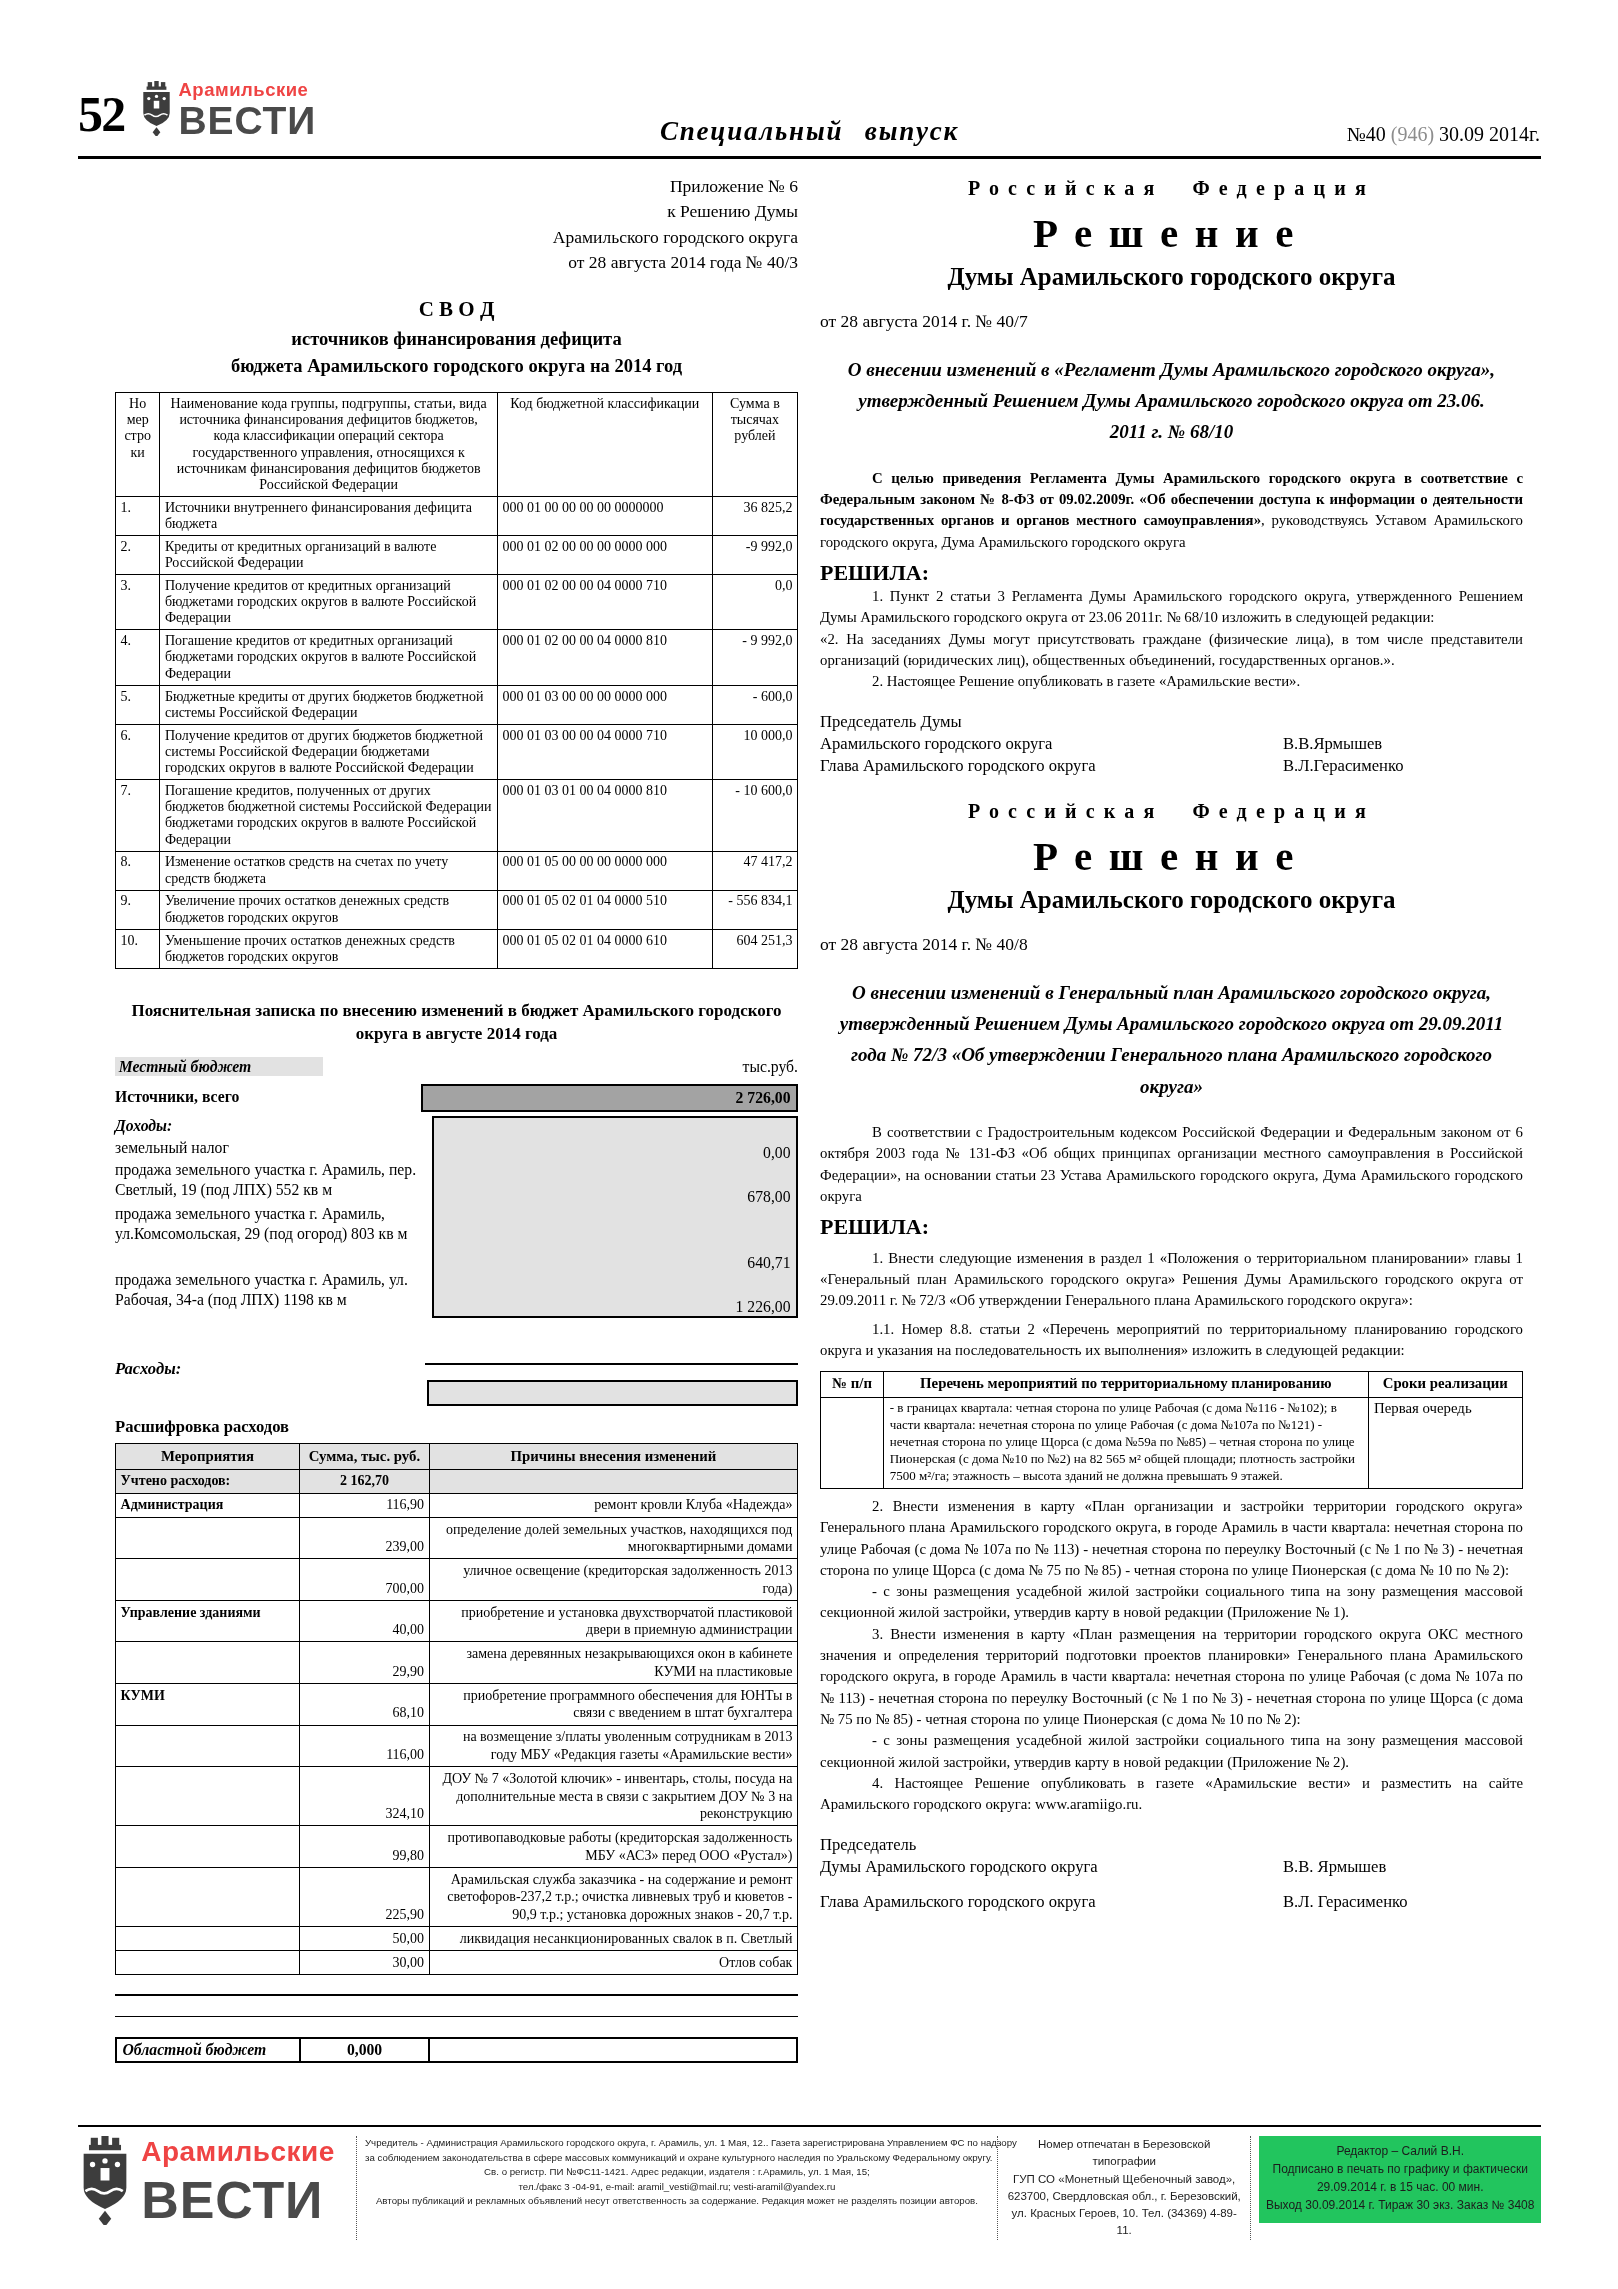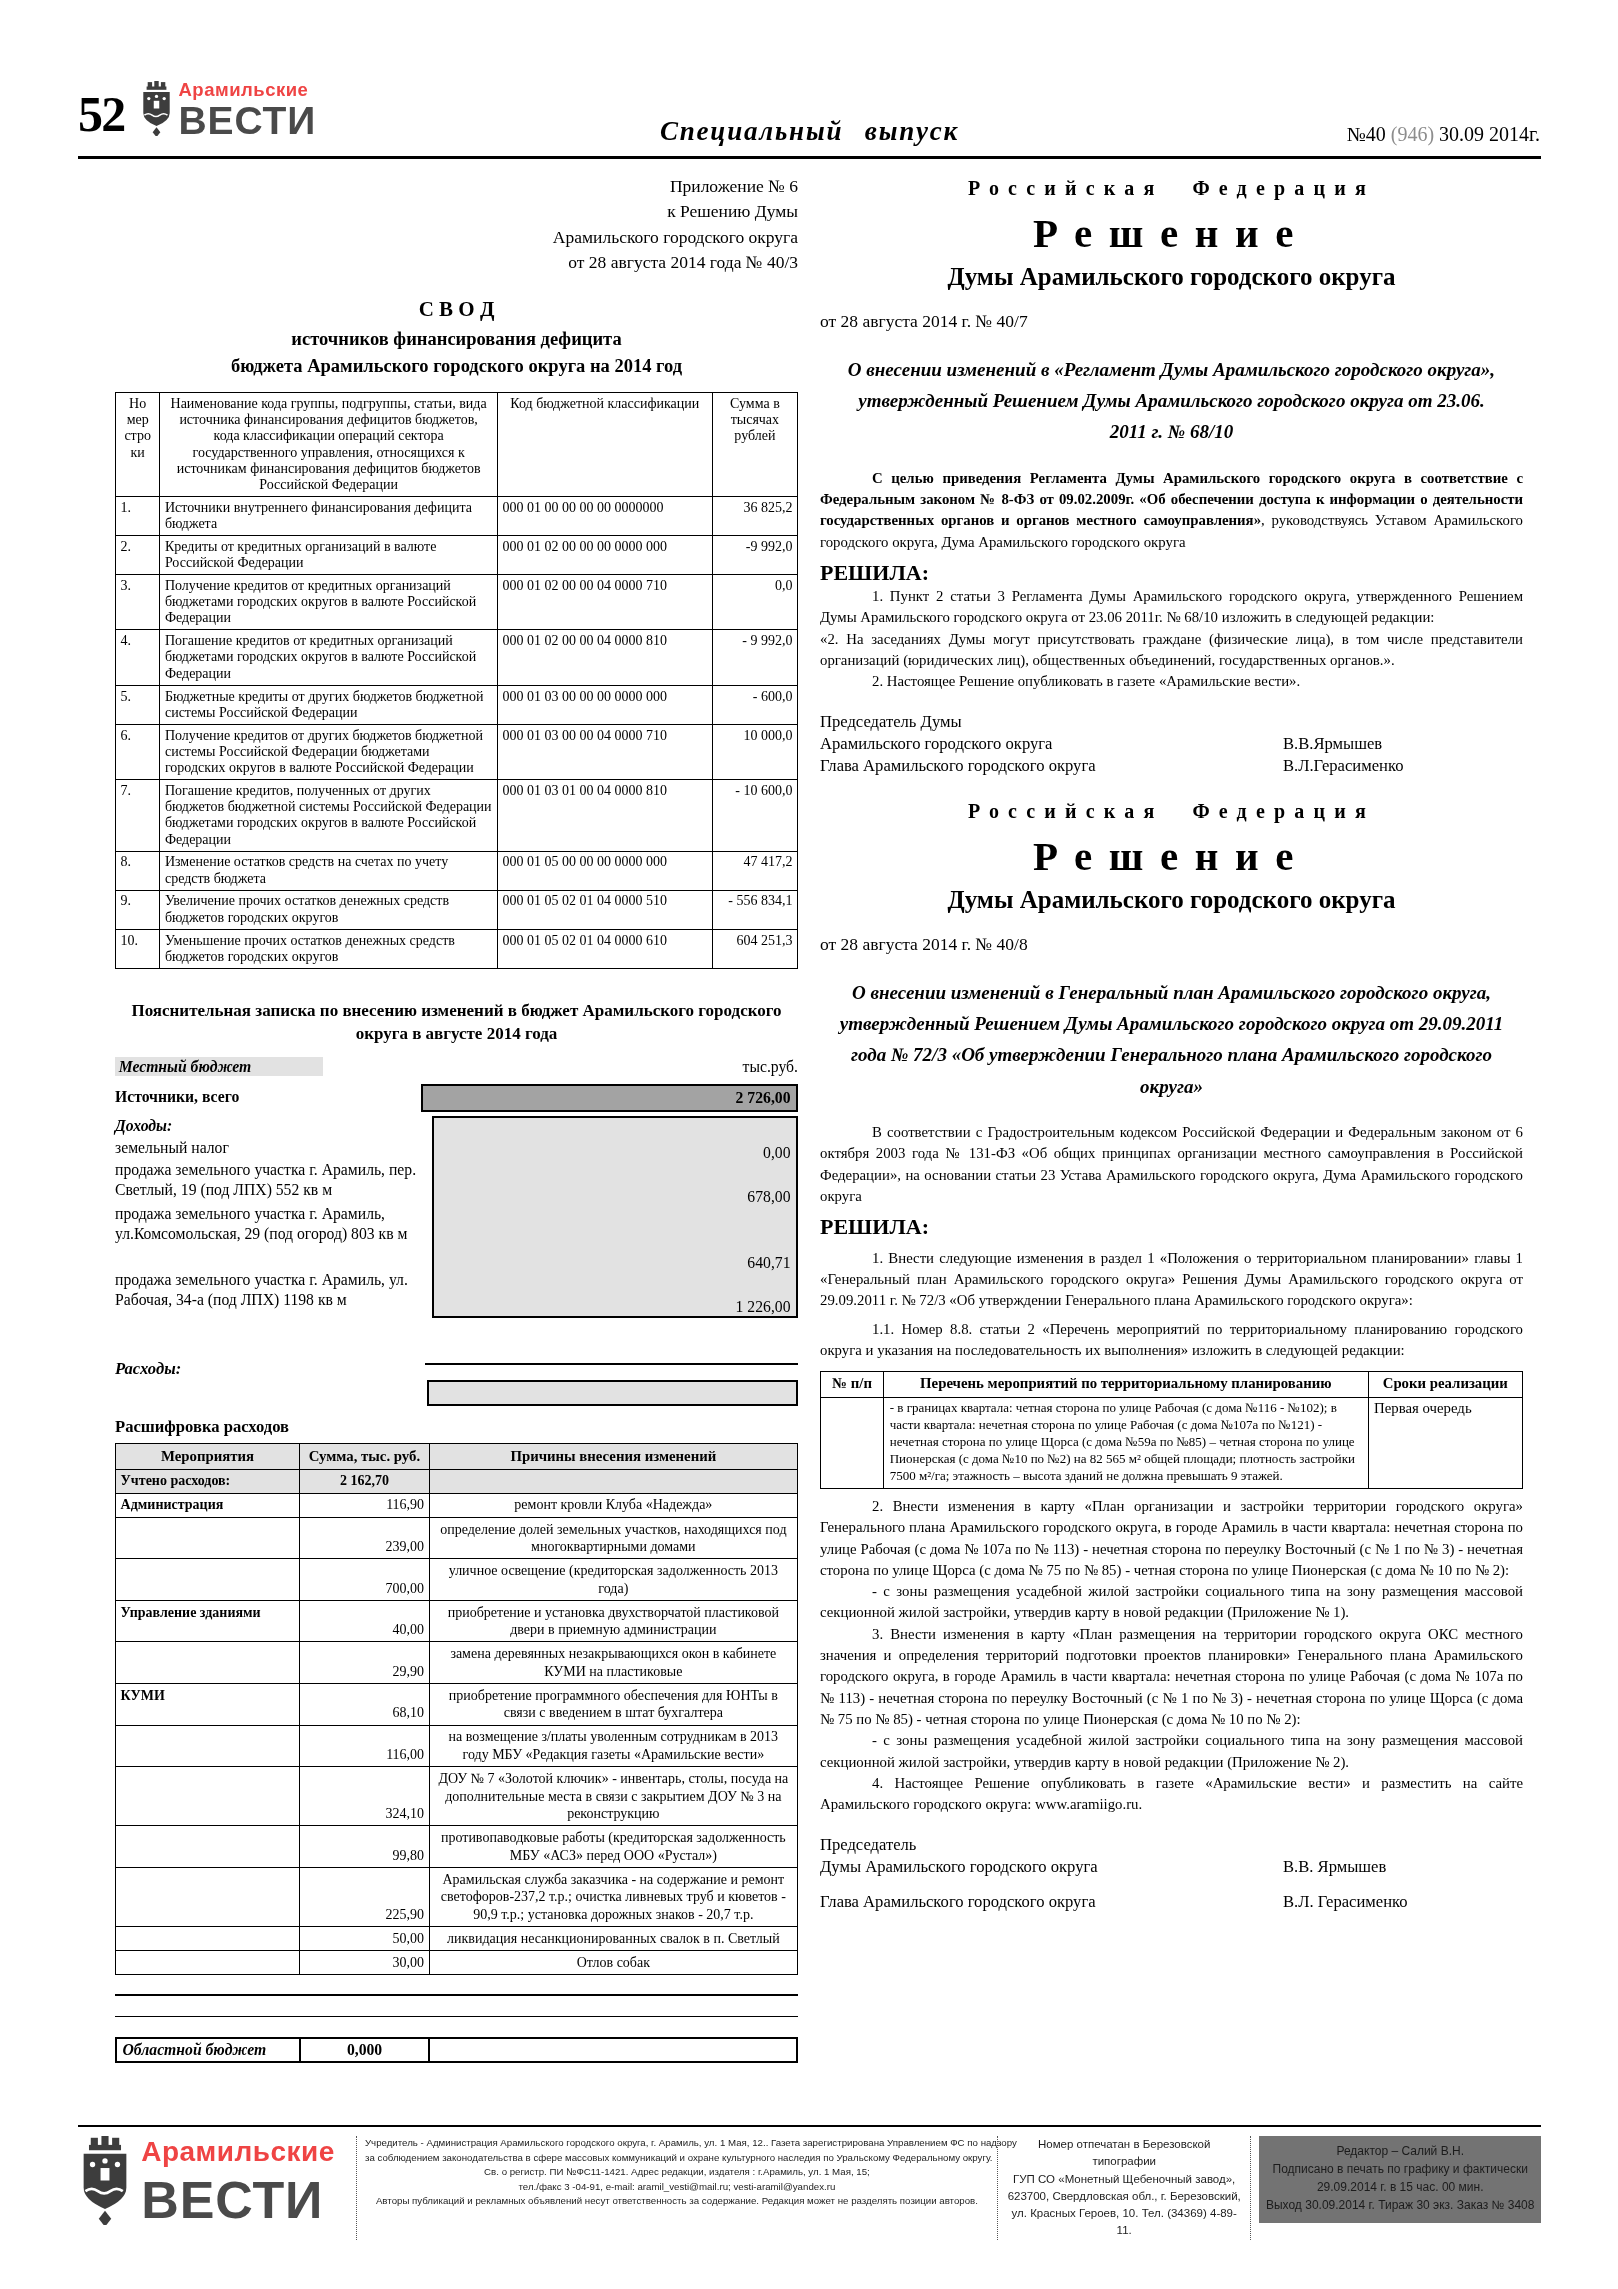--- a/index.html
+++ b/index.html
@@ -60,21 +60,21 @@
   .exp-line { position:absolute; right:0; top:7.4px; width:373px; height:1.8px; background:#000; }
   .exp-label { position:absolute; left:0; top:3.7px; font-weight:bold; font-style:italic; font-size:16.6px; }
   .exp-box { position:absolute; right:0; top:24px; width:367px; height:22px; border:2.8px solid #000; background:#e2e2e2; }
   .decode-title { font-weight:bold; font-size:16.6px; margin-top:9.2px; }
 
   table.exp { border-collapse:collapse; width:100%; margin-top:6.5px; font-size:14px; line-height:1.25; }
   table.exp td, table.exp th { border:1.8px solid #000; padding:2.8px 4.6px; vertical-align:bottom; }
   table.exp th { background:#e2e2e2; text-align:center; vertical-align:middle; font-size:14.8px; line-height:1.25; }
   .e-dept { width:27%; font-weight:bold; vertical-align:top !important; text-align:left; }
   .e-sum { width:19%; text-align:right; }
-  .e-reason { width:54%; text-align:center; vertical-align:top !important; }
+  .e-reason { width:54%; text-align:right; vertical-align:top !important; }
   tr.hl td { background:#e2e2e2; }
   tr.hl .e-sum { text-align:center; font-weight:bold; vertical-align:middle; }
 
   .rule { height:1.8px; background:#000; }
   .rule1 { margin-top:18.5px; } .rule2 { margin-top:20px; }
   table.region { border-collapse:collapse; width:100%; margin-top:20px; font-size:15.7px; }
   table.region td { border:2.8px solid #000; padding:1.8px 5.5px; }
   .rg-label { width:27%; font-weight:bold; font-style:italic; }
   .rg-val { width:19%; font-weight:bold; text-align:center; }
 
@@ -108,21 +108,21 @@
   .footer { position:absolute; left:78px; right:78px; top:2125px; border-top:2.8px solid #000;
             padding-top:9.2px; display:flex; align-items:flex-start;
             font-family:"Liberation Sans", sans-serif; }
   .f-logo { display:flex; gap:9.2px; width:277px; align-items:flex-start; }
   .f-logo .mt-small { font-size:28px; }
   .f-logo .mt-big { font-size:52px; }
   .fsep { border-left:1.8px dotted #555; align-self:stretch; margin:0 8.3px; }
   .f-block { text-align:center; line-height:1.5; color:#1c1c1c; }
   .f-b1 { width:624px; font-size:9.7px; white-space:nowrap; }
   .f-b2 { width:242px; font-size:11.5px; }
-  .f-b3 { width:282px; font-size:12px; background:#737373; padding:5.5px 3.7px 9.2px; }
+  .f-b3 { width:282px; font-size:12px; background:#22c55e; padding:5.5px 3.7px 9.2px; }
 </style>
 </head>
 <body>
 
 <div class="page">
 
   <div class="pagenum">52</div>
   <div class="masthead">
     <span>
       <svg width="33" height="55" viewBox="0 0 60 100">

